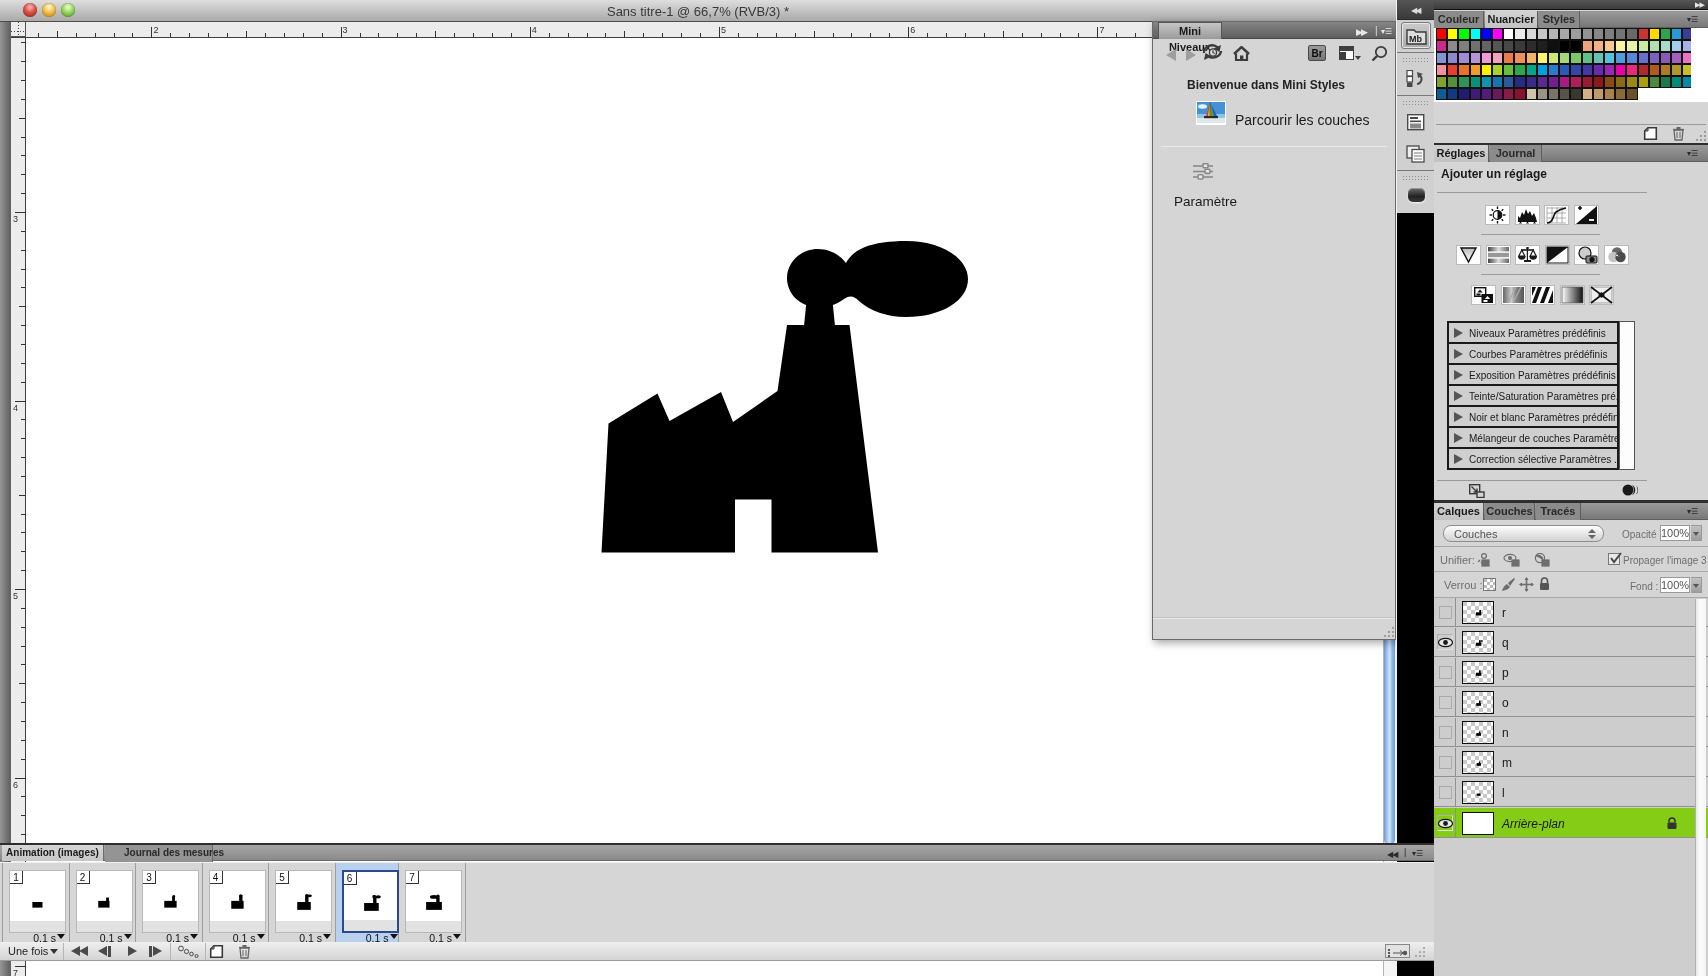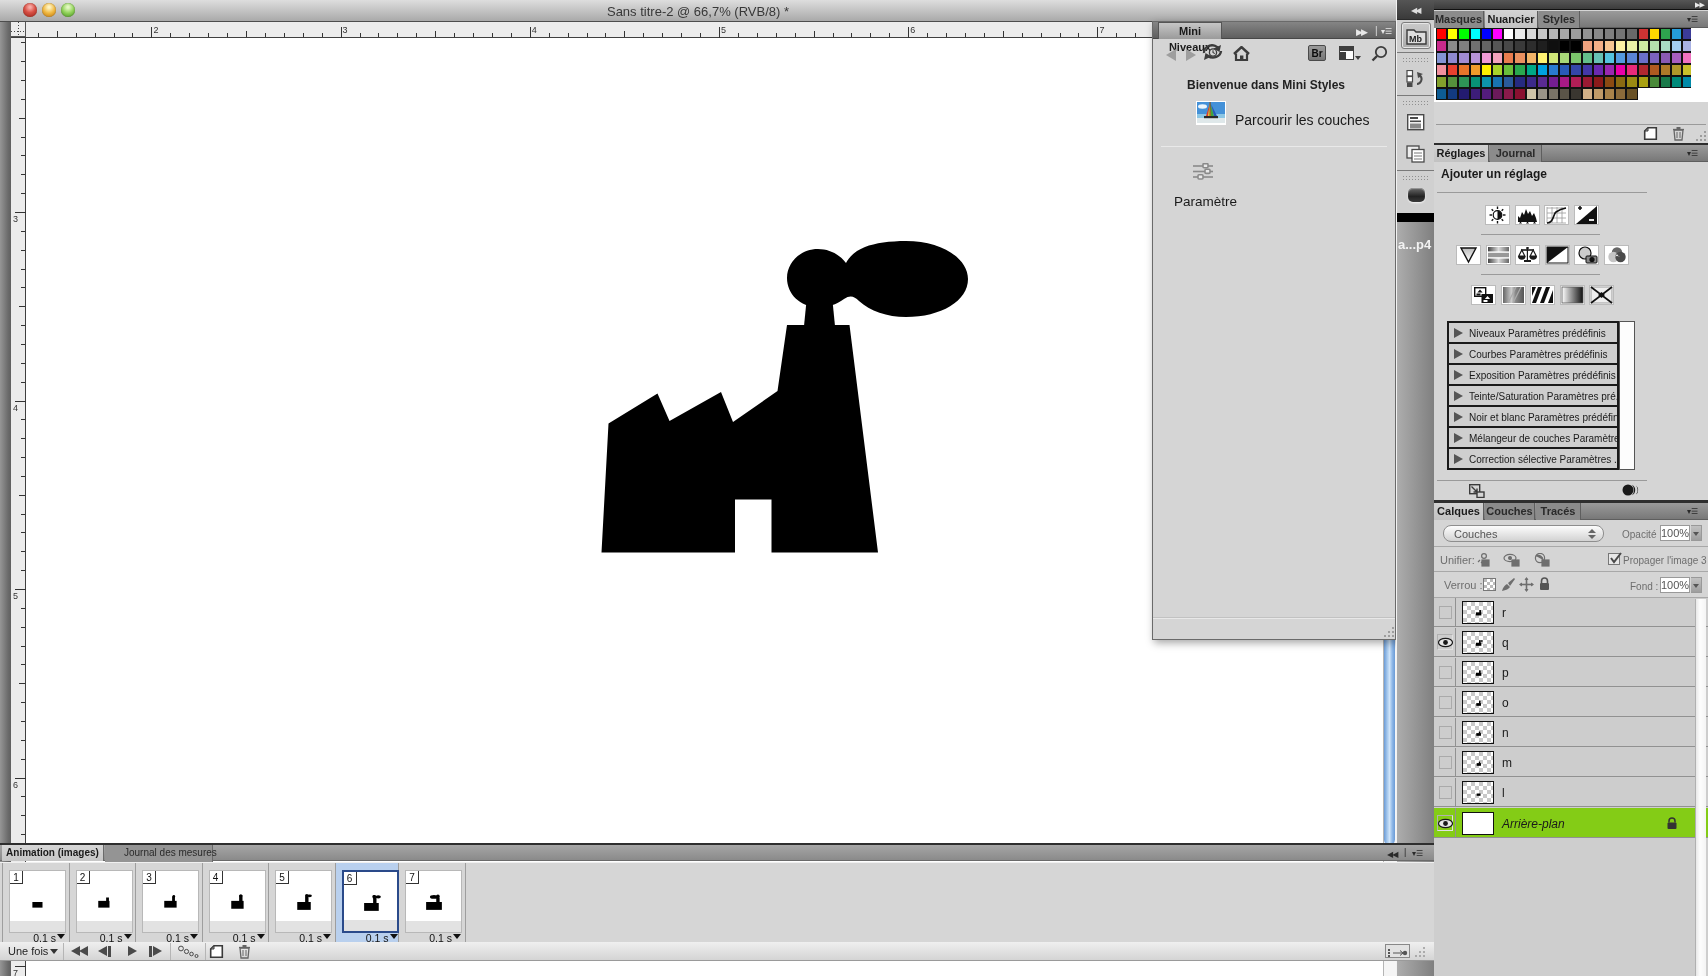--- a/index.html
+++ b/index.html
@@ -7,21 +7,21 @@
   body { position:relative; font-family:"Liberation Sans", sans-serif; background:#fff; }
   .abs { position:absolute; }
 </style>
 </head>
 <body>
 
 <div class="abs" style="left:0;top:0;width:1396px;height:22px;background:linear-gradient(#dedede,#c6c6c6 45%,#a9a9a9);border-bottom:1px solid #4d4d4d;">
   <div class="abs" style="left:23px;top:3px;width:14px;height:14px;border-radius:50%;background:radial-gradient(circle at 50% 30%, #f6a9a4 8%, #d85045 45%, #a22b20 90%);box-shadow:inset 0 0 1px #7e1a10;"></div>
   <div class="abs" style="left:42px;top:3px;width:14px;height:14px;border-radius:50%;background:radial-gradient(circle at 50% 30%, #fdf3c1 8%, #f0b73f 50%, #c27e18 90%);box-shadow:inset 0 0 1px #8a5c0a;"></div>
   <div class="abs" style="left:61px;top:3px;width:14px;height:14px;border-radius:50%;background:radial-gradient(circle at 50% 30%, #e2f7c0 8%, #8fd158 50%, #52962b 90%);box-shadow:inset 0 0 1px #3a6e15;"></div>
-  <div class="abs" style="left:0;top:4px;width:1396px;text-align:center;font-size:13px;color:#383838;">Sans titre-2 @ 66,7% (RVB/8) *</div>
+  <div class="abs" style="left:0;top:4px;width:1396px;text-align:center;font-size:13px;color:#383838;">Sans titre-1 @ 66,7% (RVB/3) *</div>
 </div>
 
 <div class="abs" style="left:0;top:22px;width:11px;height:954px;background:linear-gradient(90deg,#969696,#6a6a6a 75%,#606060);"></div>
 
 <div id="topruler" class="abs" style="left:11px;top:22px;width:1385px;height:16px;background:#ececec;border-bottom:1px solid #3f3f3f;">
     <div class="abs" style="left:26.879999999999995px;top:11px;width:1px;height:4px;background:#333"></div>
     <div class="abs" style="left:45.80000000000001px;top:9px;width:1px;height:6px;background:#333"></div>
     <div class="abs" style="left:64.71999999999997px;top:11px;width:1px;height:4px;background:#333"></div>
     <div class="abs" style="left:83.63999999999999px;top:11px;width:1px;height:4px;background:#333"></div>
     <div class="abs" style="left:102.56px;top:11px;width:1px;height:4px;background:#333"></div>
@@ -289,33 +289,30 @@
     <rect x="6" y="4.5" width="12" height="12.5" fill="#fff" stroke="#4a4a4a" stroke-width="1.3"></rect>
     <line x1="8" y1="8" x2="16" y2="8" stroke="#777" stroke-width="1"></line>
     <line x1="8" y1="11" x2="16" y2="11" stroke="#777" stroke-width="1"></line>
     <line x1="8" y1="14" x2="16" y2="14" stroke="#777" stroke-width="1"></line>
   </svg>
   <div class="abs" style="left:0;top:170px;width:38px;height:1px;background:#7a7a7a;"></div>
   <div class="abs" style="left:5px;top:175px;width:28px;height:5px;background:radial-gradient(circle at 1.5px 1.5px,#8f8f8f 0.8px,transparent 1px) 0 0/3px 3px;"></div>
 
   <div class="abs" style="left:11px;top:188px;width:17px;height:14px;border-radius:5px;background:linear-gradient(#6a6a6a,#222 60%,#3a3a3a);box-shadow:0 1px 2px rgba(255,255,255,.8), inset 0 1px 1px #999;"></div>
   <div class="abs" style="left:0;top:213px;width:38px;height:763px;background:#000;"></div>
-  <div class="abs" style="left:0;top:222px;width:38px;height:754px;background:linear-gradient(90deg,#adadad,#7e7e7e);">
-    <div class="abs" style="left:1px;top:15px;width:37px;font-size:13px;font-weight:bold;color:#f2f2f2;">a...p4</div>
-  </div>
 </div>
 
 <div id="rightcol" class="abs" style="left:1434px;top:0;width:274px;height:976px;background:#d5d5d5;">
 
   <div class="abs" style="left:0;top:0;width:274px;height:10px;background:linear-gradient(#565656,#3c3c3c);border-bottom:1px solid #111;">
     <div class="abs" style="left:261px;top:1px;font-size:7px;color:#e8e8e8;letter-spacing:-1px;">▶▶</div>
   </div>
 
   <div class="abs" style="left:0;top:11px;width:274px;height:17px;background:linear-gradient(#9a9a9a,#787878);border-bottom:1px solid #5e5e5e;">
-    <div class="abs" style="left:0;top:0;width:50px;height:17px;background:#8b8b8b;border-right:1px solid #5e5e5e;font-size:11px;font-weight:bold;color:#2a2a2a;text-align:center;line-height:16px;">Masques</div>
+    <div class="abs" style="left:0;top:0;width:50px;height:17px;background:#8b8b8b;border-right:1px solid #5e5e5e;font-size:11px;font-weight:bold;color:#2a2a2a;text-align:center;line-height:16px;">Couleur</div>
     <div class="abs" style="left:51px;top:0;width:53px;height:17px;background:linear-gradient(#d2d2d2,#c2c2c2);border-right:1px solid #5e5e5e;font-size:11px;font-weight:bold;color:#1a1a1a;text-align:center;line-height:16px;">Nuancier</div>
     <div class="abs" style="left:105px;top:0;width:41px;height:17px;background:#8b8b8b;border-right:1px solid #5e5e5e;font-size:11px;font-weight:bold;color:#2a2a2a;text-align:center;line-height:16px;">Styles</div>
     <div class="abs" style="left:253px;top:4px;font-size:8px;color:#2a2a2a;">▾☰</div>
   </div>
   <div class="abs" style="left:0;top:28px;width:274px;height:74px;background:#fff;"></div>
   <div id="swatches" class="abs" style="left:2px;top:28px;">
       <div class="abs" style="left:0px;top:0px;width:11.2px;height:12px;background:#ff0000;border:1px solid #111"></div>
       <div class="abs" style="left:11.2px;top:0px;width:11.2px;height:12px;background:#ffff00;border:1px solid #111"></div>
       <div class="abs" style="left:22.4px;top:0px;width:11.2px;height:12px;background:#00ff00;border:1px solid #111"></div>
       <div class="abs" style="left:33.599999999999994px;top:0px;width:11.2px;height:12px;background:#00ffff;border:1px solid #111"></div>
@@ -826,21 +823,21 @@
       </div>
     </div>
 
   <div class="abs" style="left:261px;top:599px;width:11px;height:377px;background:linear-gradient(90deg,#e8e8e8,#fdfdfd 40%,#f4f4f4);border-left:1px solid #b0b0b0;"></div>
 </div>
 
 <div id="anim" class="abs" style="left:0;top:843px;width:1434px;height:119px;">
   <div class="abs" style="left:0;top:0;width:1434px;height:2px;background:#2e2e2e;"></div>
   <div class="abs" style="left:0;top:2px;width:1434px;height:16px;background:linear-gradient(#a6a6a6,#8a8a8a);border-bottom:1px solid #6a6a6a;">
     <div class="abs" style="left:2px;top:0;width:102px;height:16px;background:linear-gradient(#d6d6d6,#c6c6c6);border-right:1px solid #6a6a6a;font-size:10px;font-weight:bold;color:#1a1a1a;text-align:center;line-height:15px;white-space:nowrap;">Animation (images)</div>
-    <div class="abs" style="left:105px;top:0;width:108px;height:32px;background:#949494;border-right:1px solid #6a6a6a;font-size:10px;font-weight:normal;color:#2a2a2a;text-align:center;line-height:15px;white-space:nowrap;padding-left:19px;">Journal des mesures</div>
+    <div class="abs" style="left:105px;top:0;width:108px;height:32px;background:#949494;border-right:1px solid #6a6a6a;font-size:10px;font-weight:bold;color:#2a2a2a;text-align:center;line-height:15px;white-space:nowrap;padding-left:19px;">Journal des mesures</div>
     <div class="abs" style="left:1387px;top:5px;font-size:8px;color:#2a2a2a;letter-spacing:-1px;">◀◀</div>
     <div class="abs" style="left:1404px;top:2px;color:#2a2a2a;font-size:9px;">|</div>
     <div class="abs" style="left:1412px;top:4px;font-size:8px;color:#2a2a2a;">▾☰</div>
   </div>
   <div id="frames" class="abs" style="left:0;top:19px;width:1434px;height:80px;background:#d6d6d6;border-top:1px solid #f0f0f0;">
       <div class="abs" style="left:334.5px;top:0;width:63.5px;height:80px;background:#b9d0ee;"></div>
       <div class="abs" style="left:2px;top:0;width:1px;height:80px;background:#9e9e9e;"></div>
       <div class="abs" style="left:68.5px;top:0;width:1px;height:80px;background:#9e9e9e;"></div>
       <div class="abs" style="left:135px;top:0;width:1px;height:80px;background:#9e9e9e;"></div>
       <div class="abs" style="left:201.5px;top:0;width:1px;height:80px;background:#9e9e9e;"></div>

